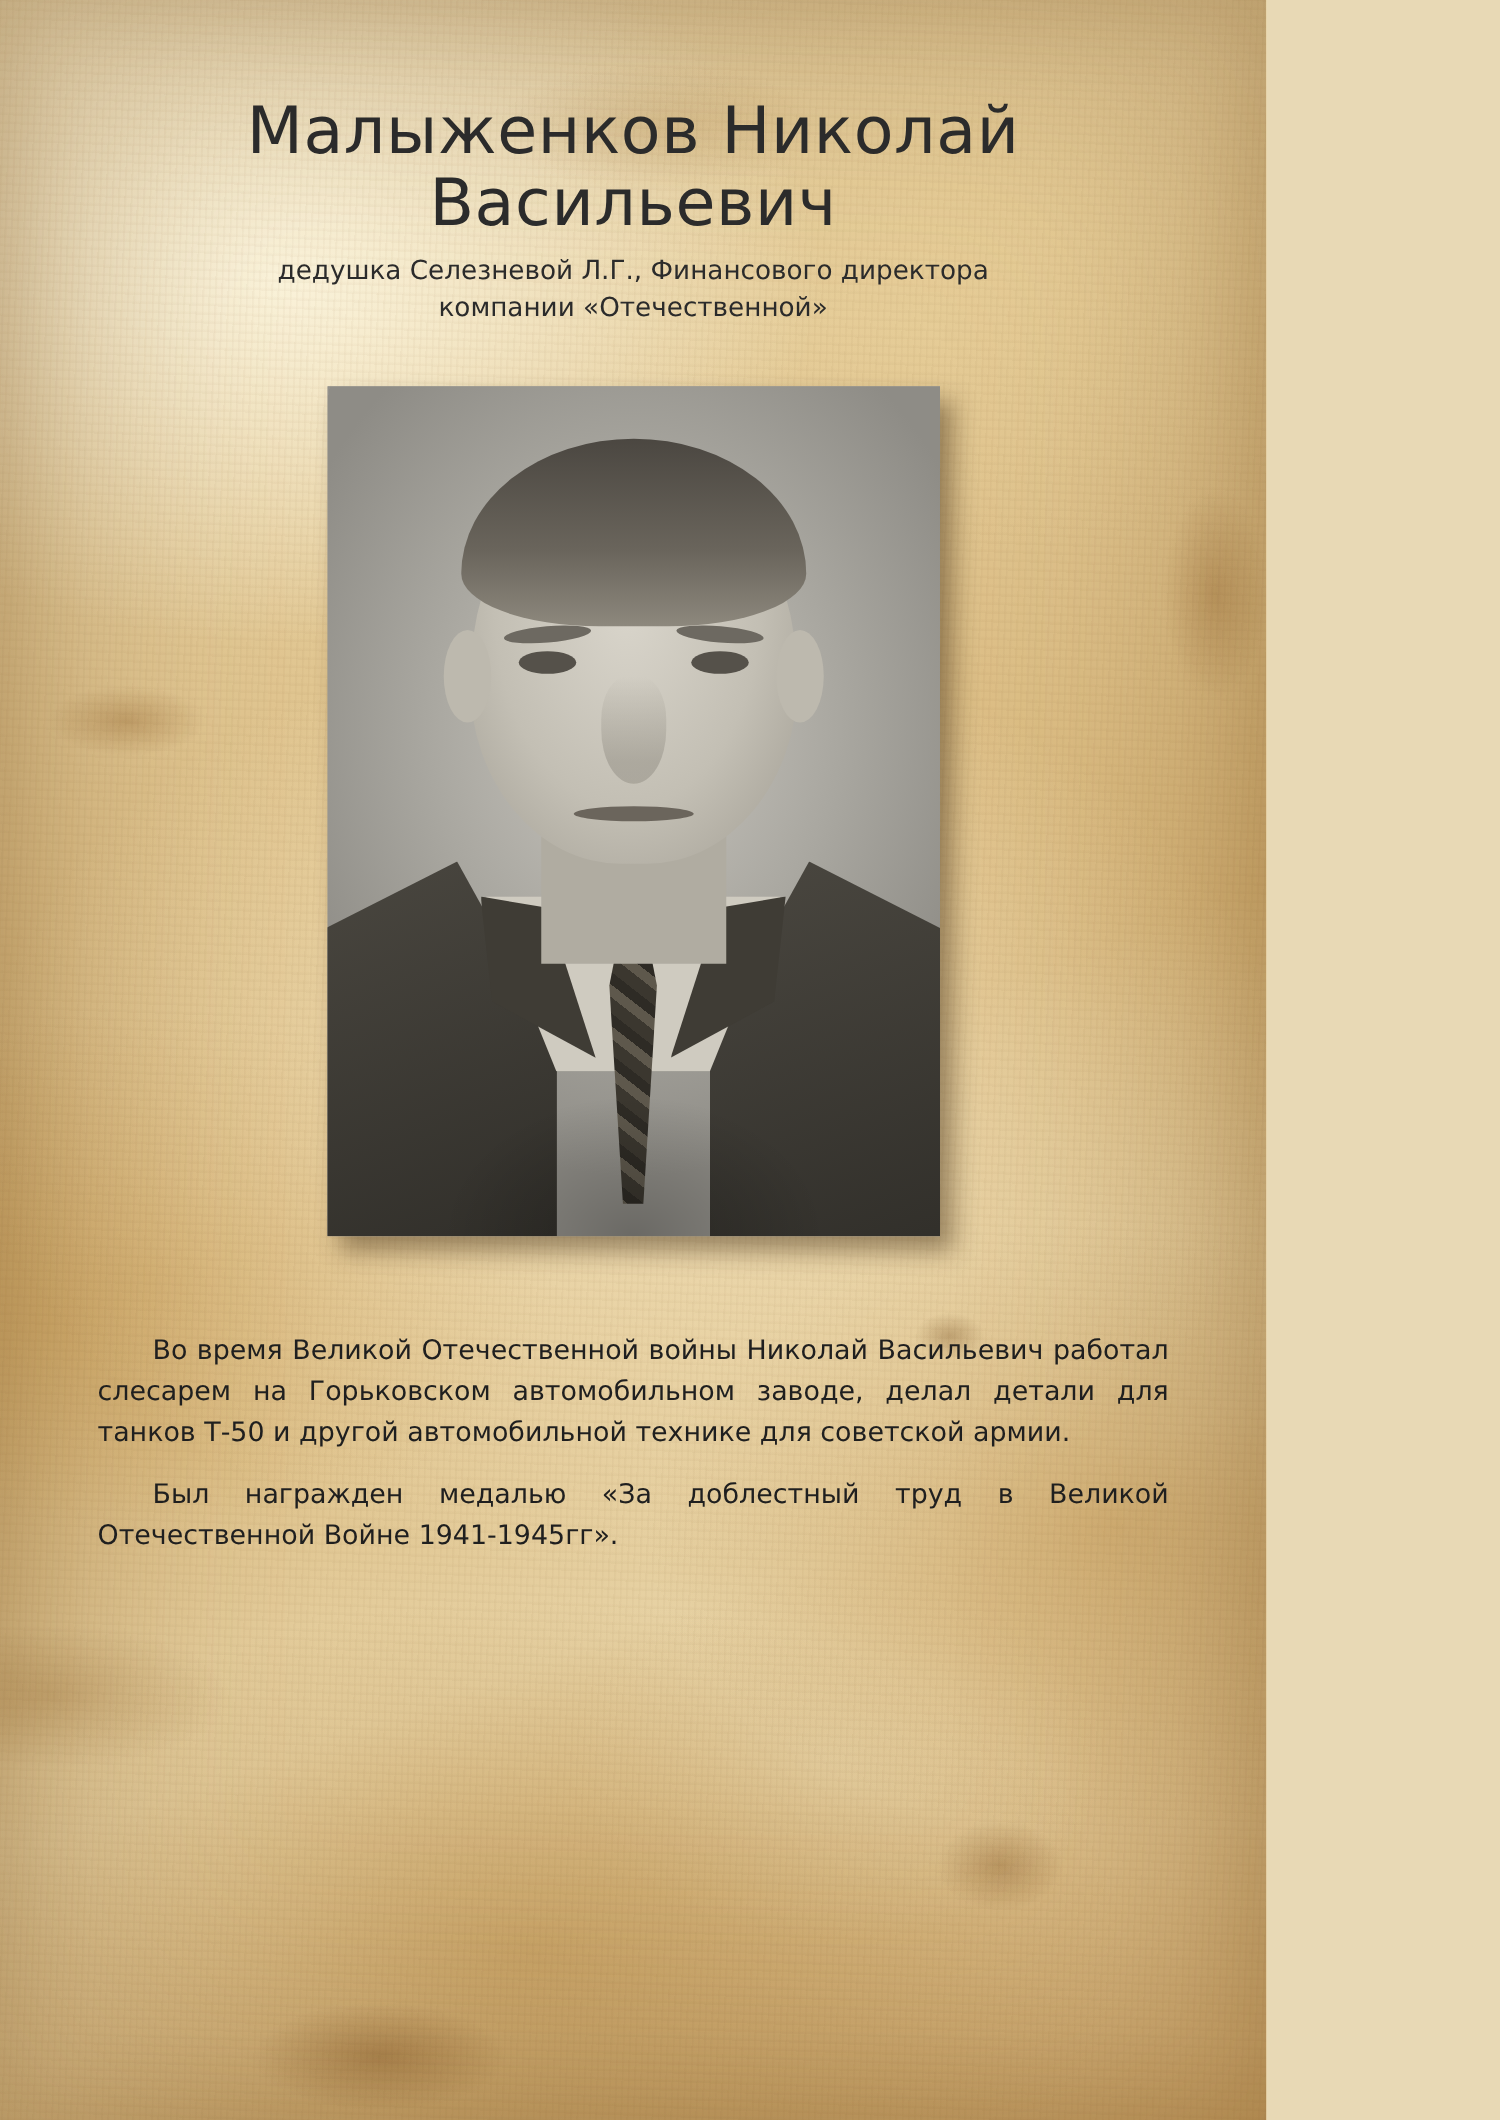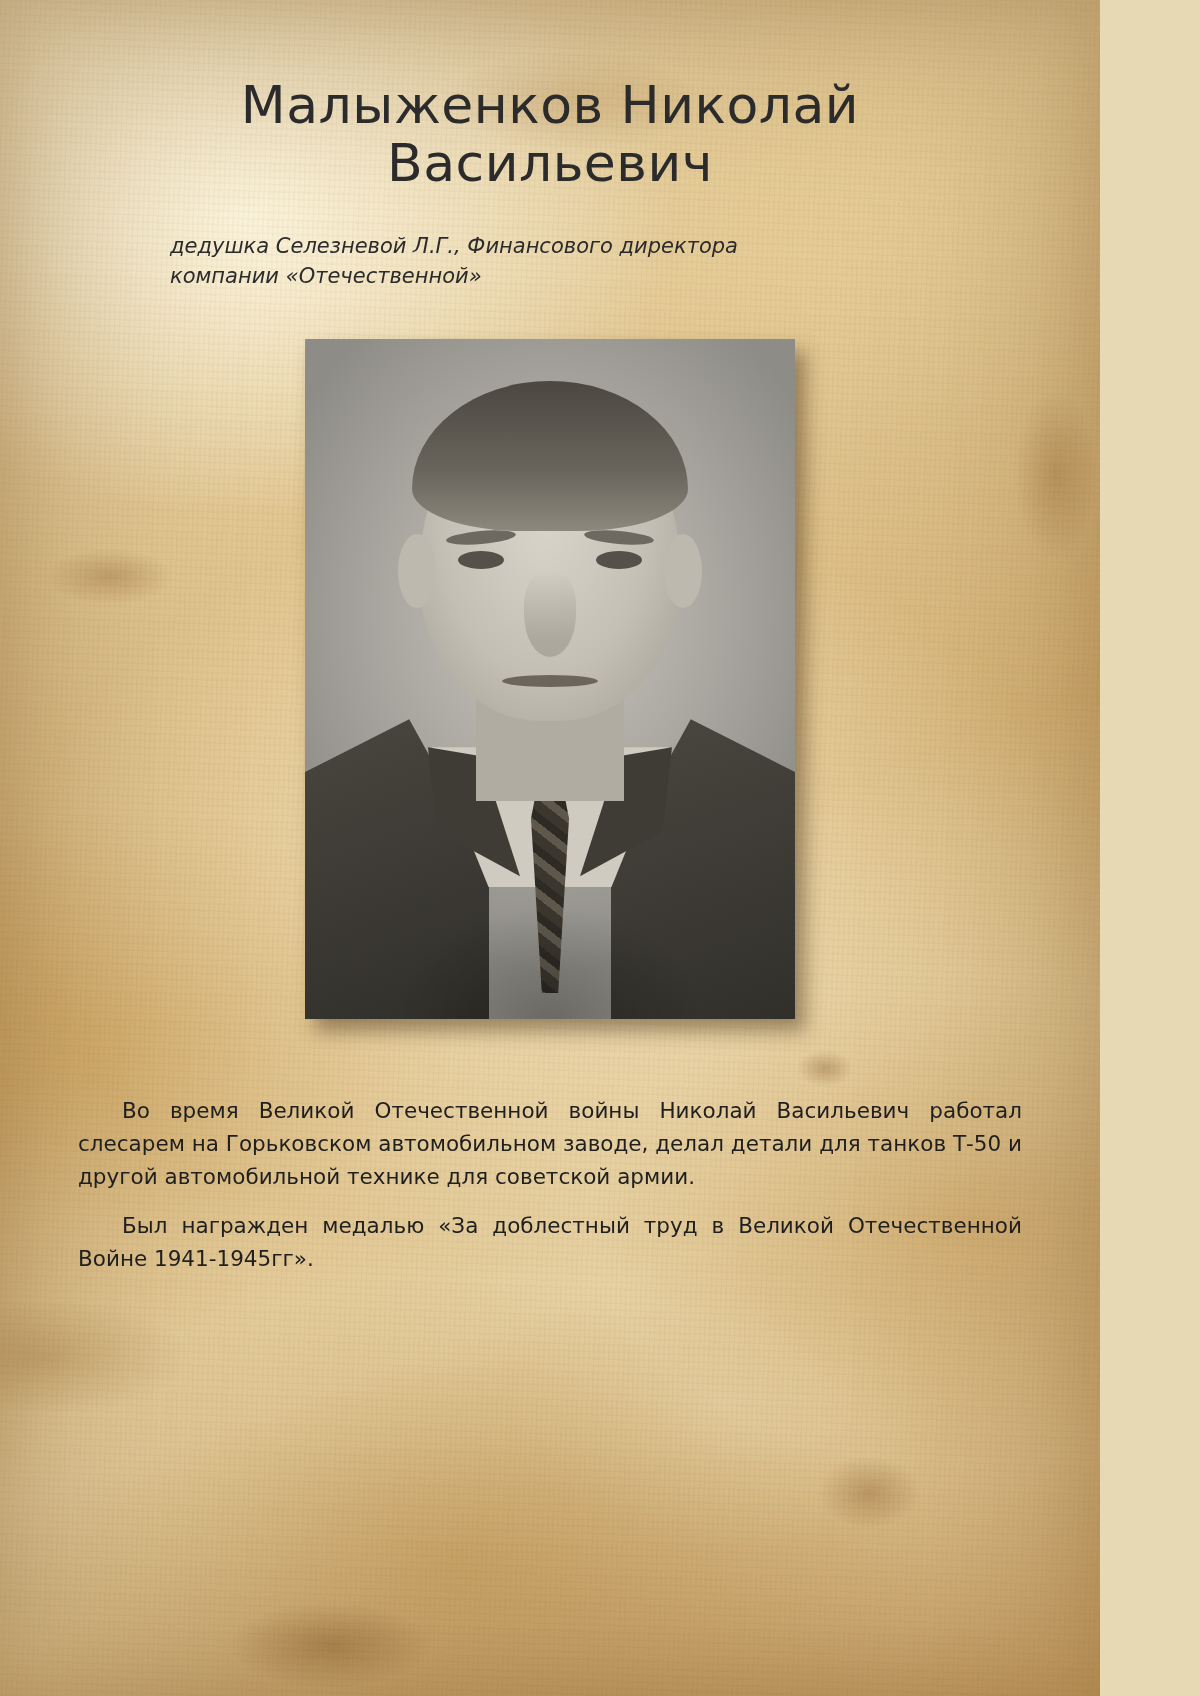--- a/index.html
+++ b/index.html
@@ -9,21 +9,21 @@
   body {
     width: 1200px;
     height: 1696px;
     font-family: "DejaVu Sans", sans-serif;
     background: #e8d9b5;
     overflow: hidden;
   }
 
   .page {
     position: relative;
-    width: 1100px;
+    width: 1013px;
     height: 1696px;
     box-sizing: border-box;
     overflow: hidden;
     background-color: #e3cf9f;
     background-image:
       radial-gradient(ellipse 620px 420px at 22% 13%, rgba(255,250,230,0.85) 0%, rgba(255,250,230,0.0) 70%),
       radial-gradient(ellipse 520px 380px at 78% 10%, rgba(232,206,150,0.75) 0%, rgba(232,206,150,0) 72%),
       radial-gradient(ellipse 700px 500px at 50% 52%, rgba(248,236,203,0.75) 0%, rgba(248,236,203,0) 75%),
       radial-gradient(ellipse 460px 300px at 12% 60%, rgba(206,165,97,0.55) 0%, rgba(206,165,97,0) 70%),
       radial-gradient(ellipse 520px 340px at 88% 72%, rgba(196,152,84,0.55) 0%, rgba(196,152,84,0) 72%),
@@ -77,25 +77,24 @@
     padding-top: 76px;
     text-align: center;
     font-size: 52px;
     font-weight: 400;
     letter-spacing: 0.5px;
     color: #2b2b2b;
     line-height: 1.12;
   }
 
   .subtitle {
-    margin: 40px auto 0;
+    margin: 10px auto 0;
     max-width: 760px;
-    text-align: left;
+    text-align: center;
     font-size: 21px;
-    font-style: italic;
     line-height: 1.4;
     color: #2b2b2b;
   }
 
   .photo-wrap {
     margin: 48px auto 0;
     width: 490px;
   }
 
   .photo {

